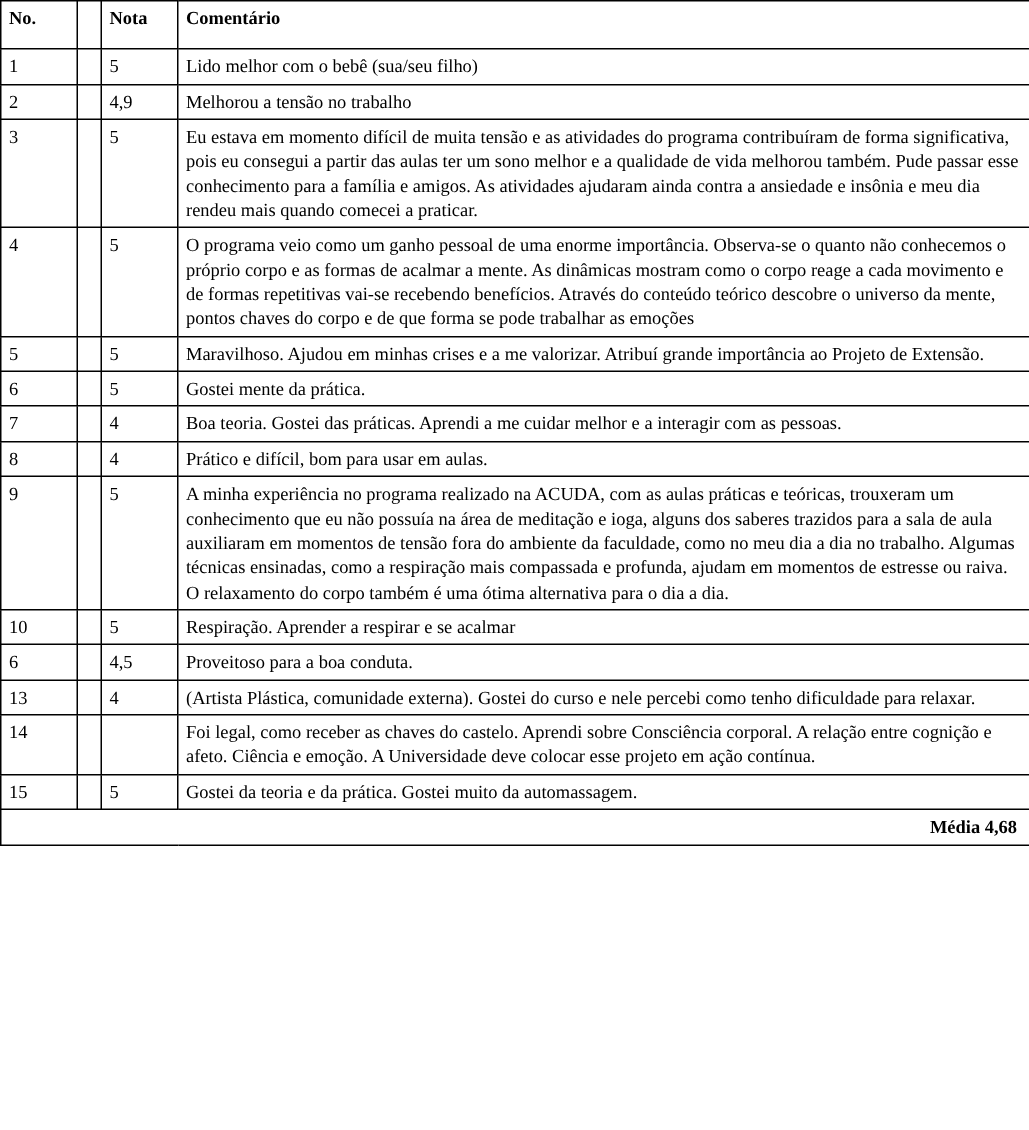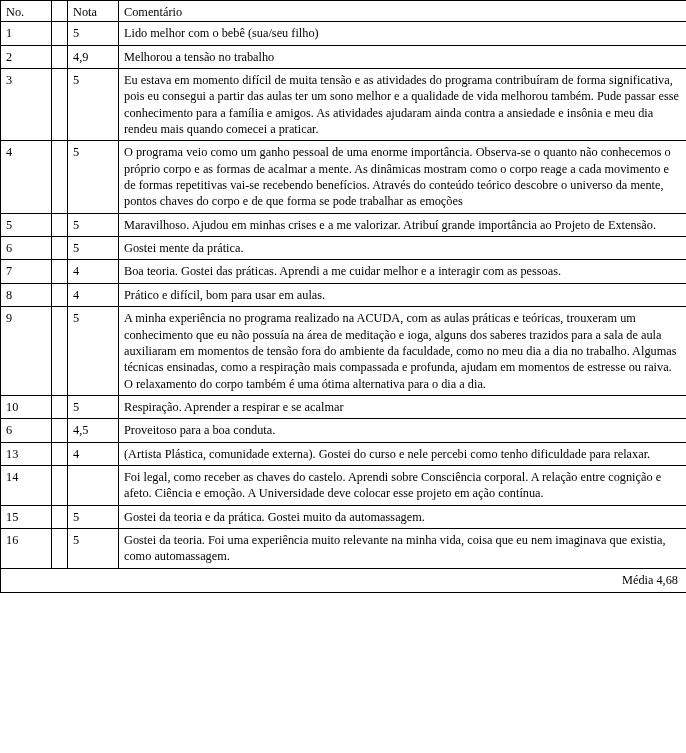--- a/index.html
+++ b/index.html
@@ -31,43 +31,43 @@
 
   .doc-table th,
   .doc-table td {
     border: 1px solid #000000;
     vertical-align: top;
     padding: 3px 5px 3px 5px;
     text-align: left;
   }
 
   .doc-table thead th {
-    font-weight: normal;
+    font-weight: bold;
     padding-top: 3px;
-    padding-bottom: 1px;
+    padding-bottom: 12px;
   }
 
   .cell-no,
   .cell-nota {
     white-space: nowrap;
   }
 
   .cell-comment {
     padding-left: 6px;
     padding-right: 6px;
     text-align: left;
     hyphens: none;
   }
 
   .cell-blank {
     padding: 0;
   }
 
   tr.footer-row td {
-    font-weight: normal;
+    font-weight: bold;
     text-align: right;
     padding: 3px 8px 4px 5px;
   }
 </style>
 </head>
 <body>
 
 <table class="doc-table">
   <colgroup>
     <col class="col-no">
@@ -161,25 +161,19 @@
         <td class="cell-blank"></td>
         <td class="cell-nota"></td>
         <td class="cell-comment">Foi legal, como receber as chaves do castelo. Aprendi sobre Consciência corporal. A relação entre cognição e afeto. Ciência e emoção. A Universidade deve colocar esse projeto em ação contínua.</td>
       </tr>
       <tr>
         <td class="cell-no">15</td>
         <td class="cell-blank"></td>
         <td class="cell-nota">5</td>
         <td class="cell-comment">Gostei da teoria e da prática. Gostei muito da automassagem.</td>
       </tr>
-      <tr>
-        <td class="cell-no">16</td>
-        <td class="cell-blank"></td>
-        <td class="cell-nota">5</td>
-        <td class="cell-comment">Gostei da teoria.  Foi uma experiência muito relevante na minha vida, coisa que eu nem imaginava que existia, como automassagem.</td>
-      </tr>
     </tbody>
   <tfoot>
     <tr class="footer-row">
       <td colspan="4">Média 4,68</td>
     </tr>
   </tfoot>
 </table>
 
 </body></html>

